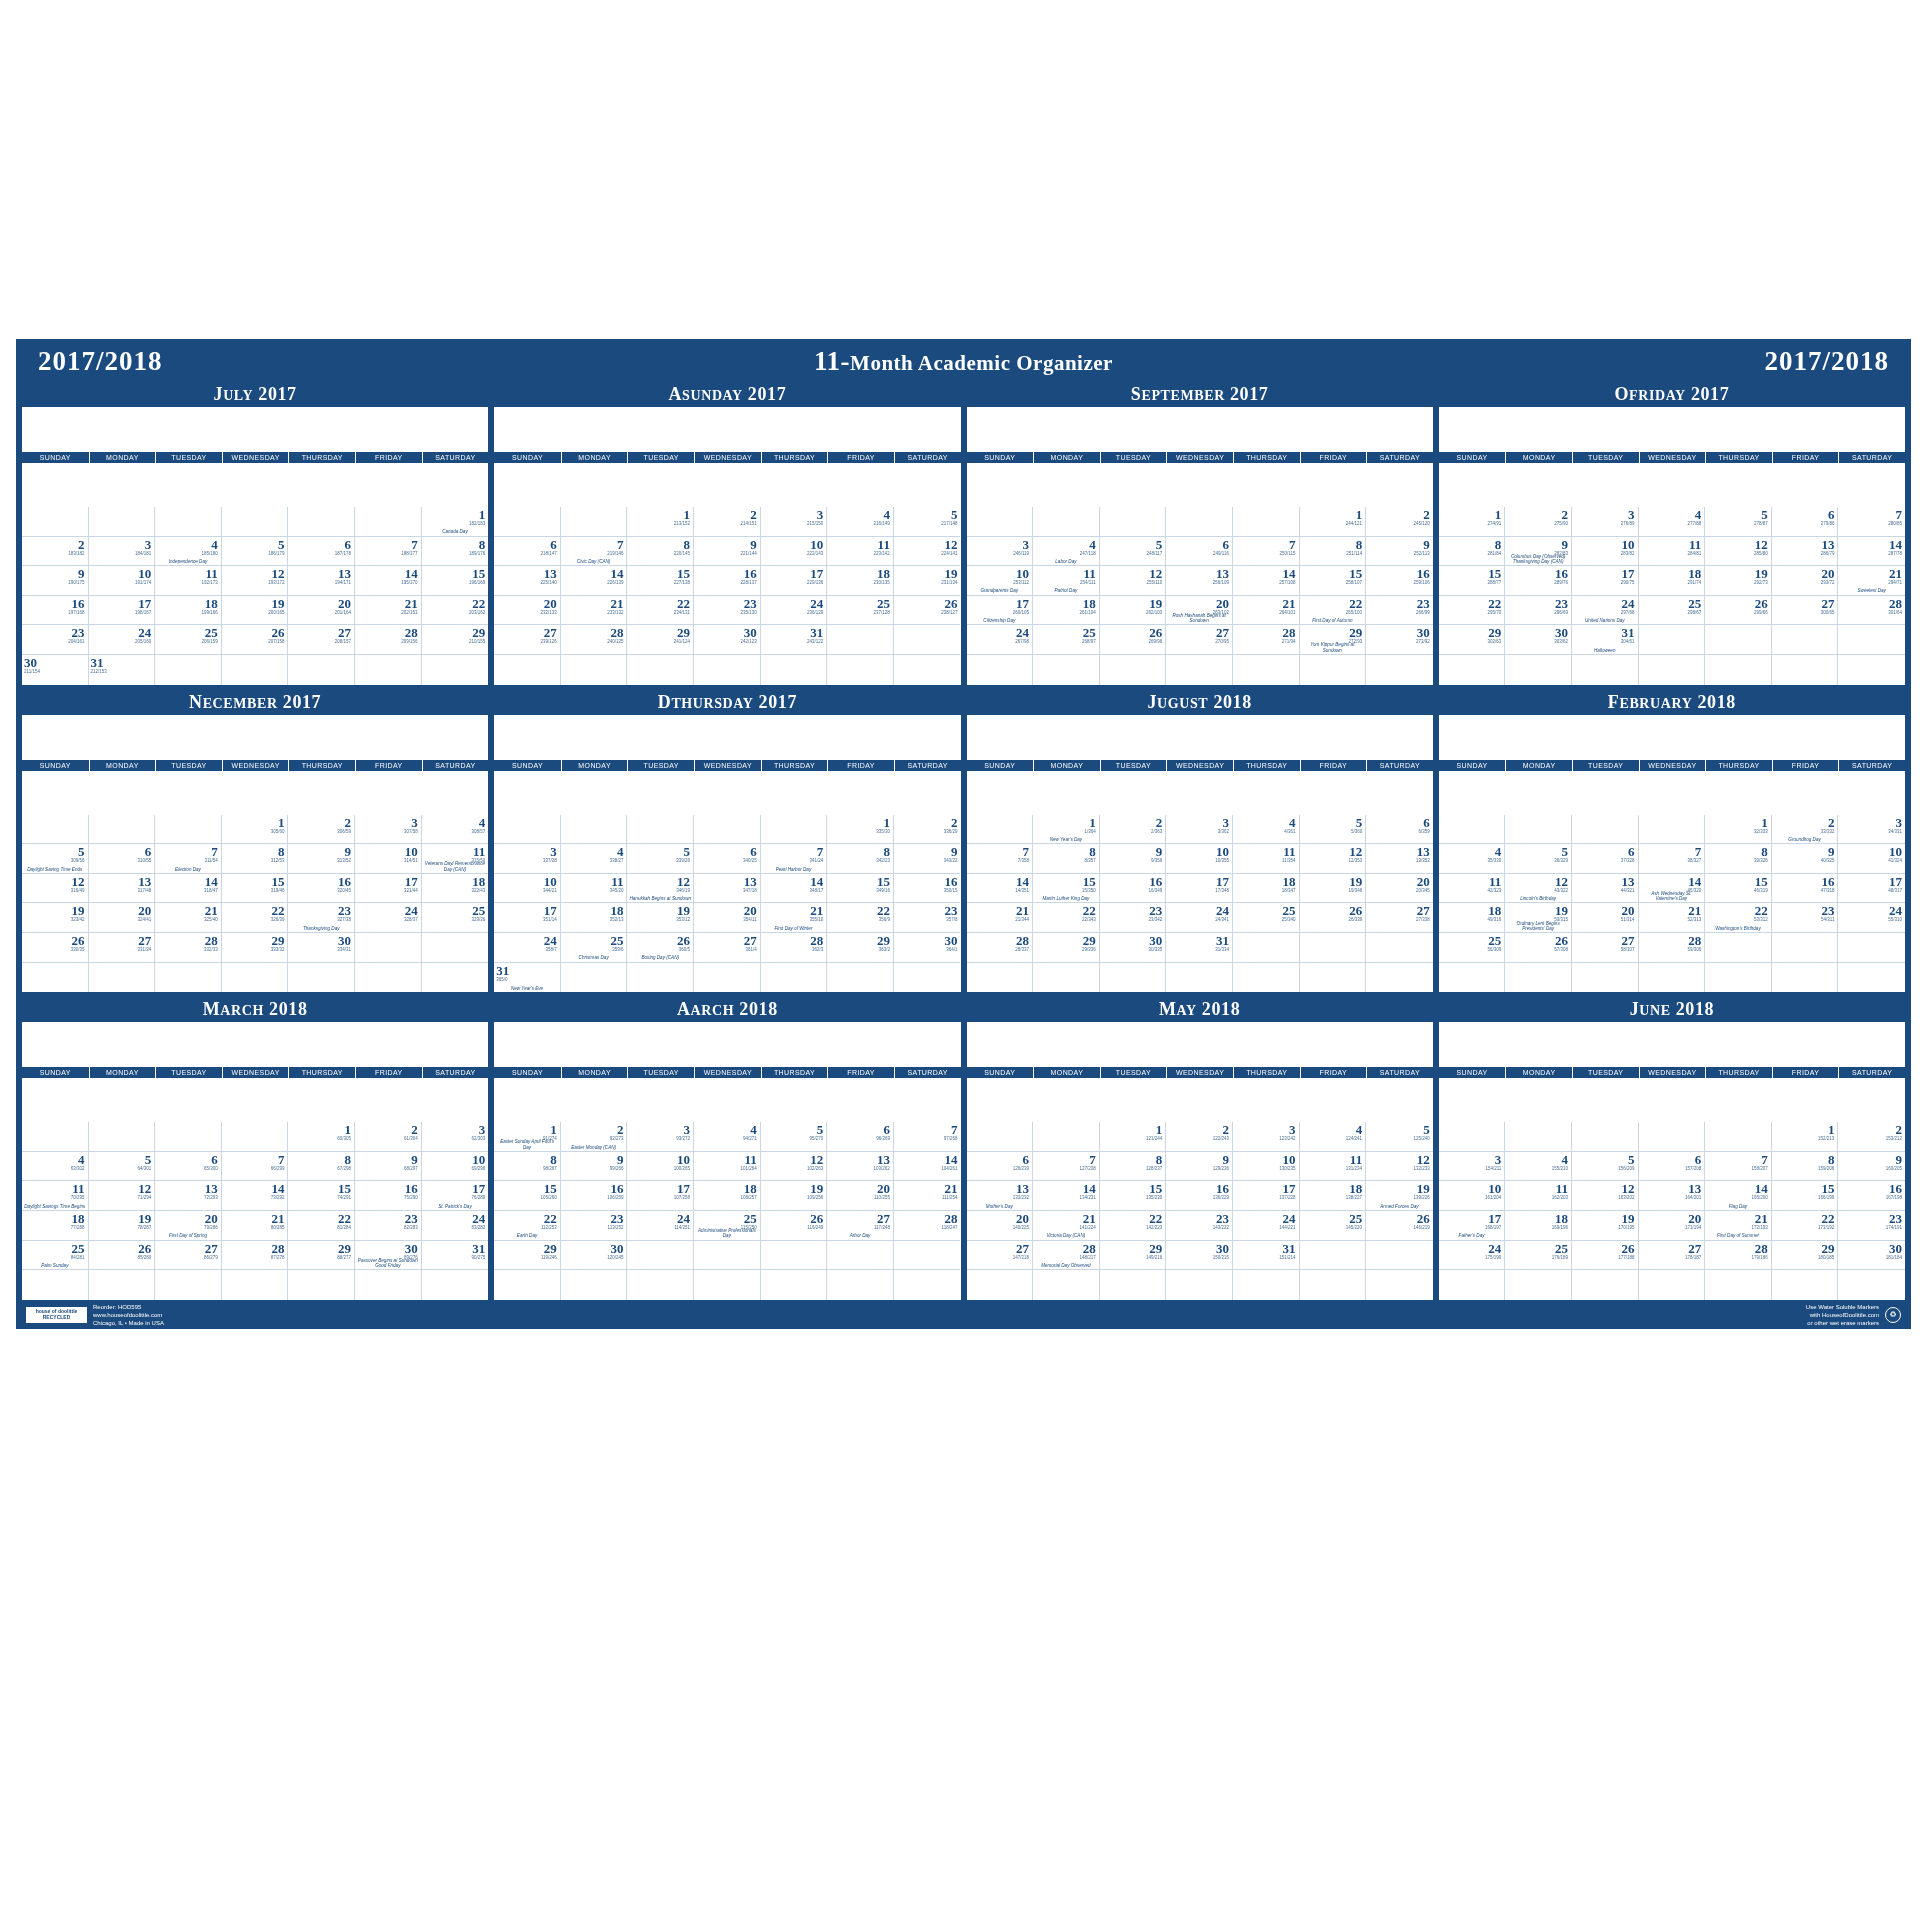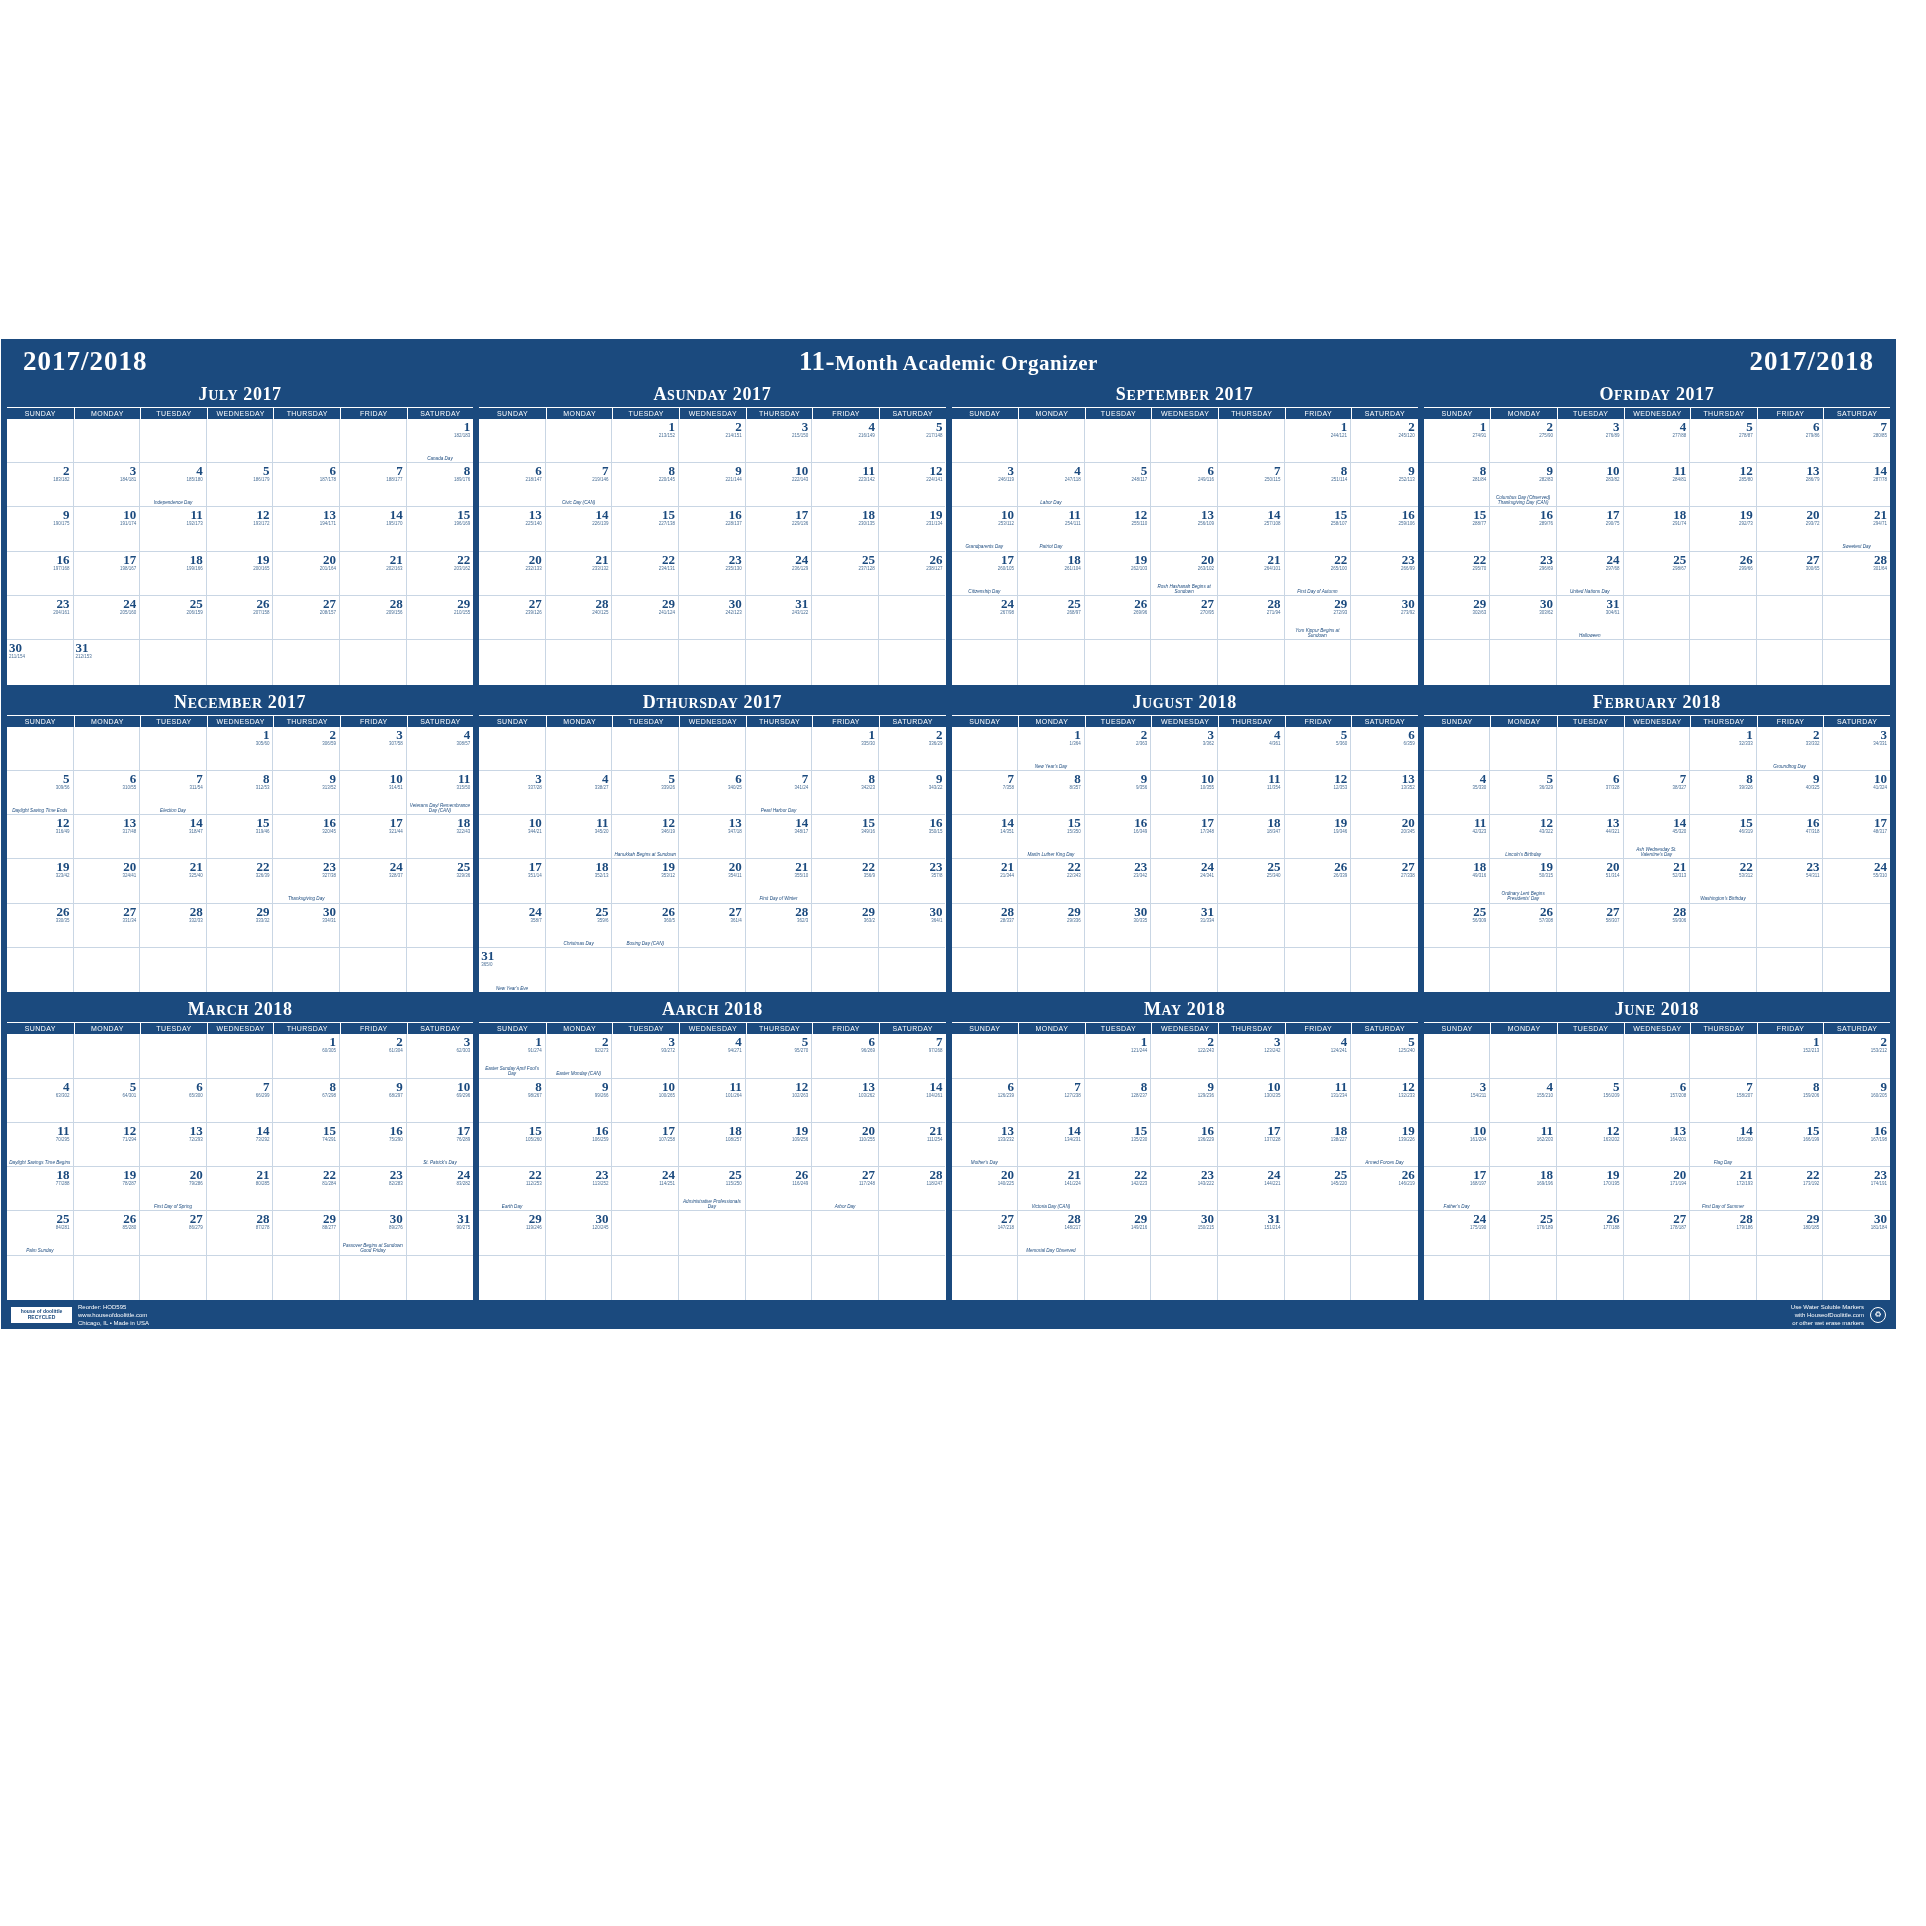--- a/index.html
+++ b/index.html
@@ -5,21 +5,21 @@
   html, body {
     margin: 0;
     padding: 0;
     background: #ffffff;
     width: 1927px;
     height: 1927px;
     font-family: "Liberation Sans", sans-serif;
   }
   #poster {
     position: absolute;
-    left: 1px;
+    left: 16px;
     top: 339px;
     width: 1895px;
     height: 990px;
     background: #1b4a7e;
     box-sizing: border-box;
     padding: 0;
   }
   
   .banner {
     height: 44px;
@@ -53,20 +53,21 @@
     gap: 6px;
     padding: 0 6px 0 6px;
     box-sizing: border-box;
     height: 917px;
   }
   .month {
     background: #ffffff;
     display: flex;
     flex-direction: column;
     overflow: hidden;
+    gap: 44px;
   }
   .m-title {
     background: #1b4a7e;
     color: #ffffff;
     text-align: center;
     font-family: "Liberation Serif", serif;
     font-size: 18px;
     font-weight: bold;
     letter-spacing: 0.6px;
     padding: 2px 0 3px 0;

